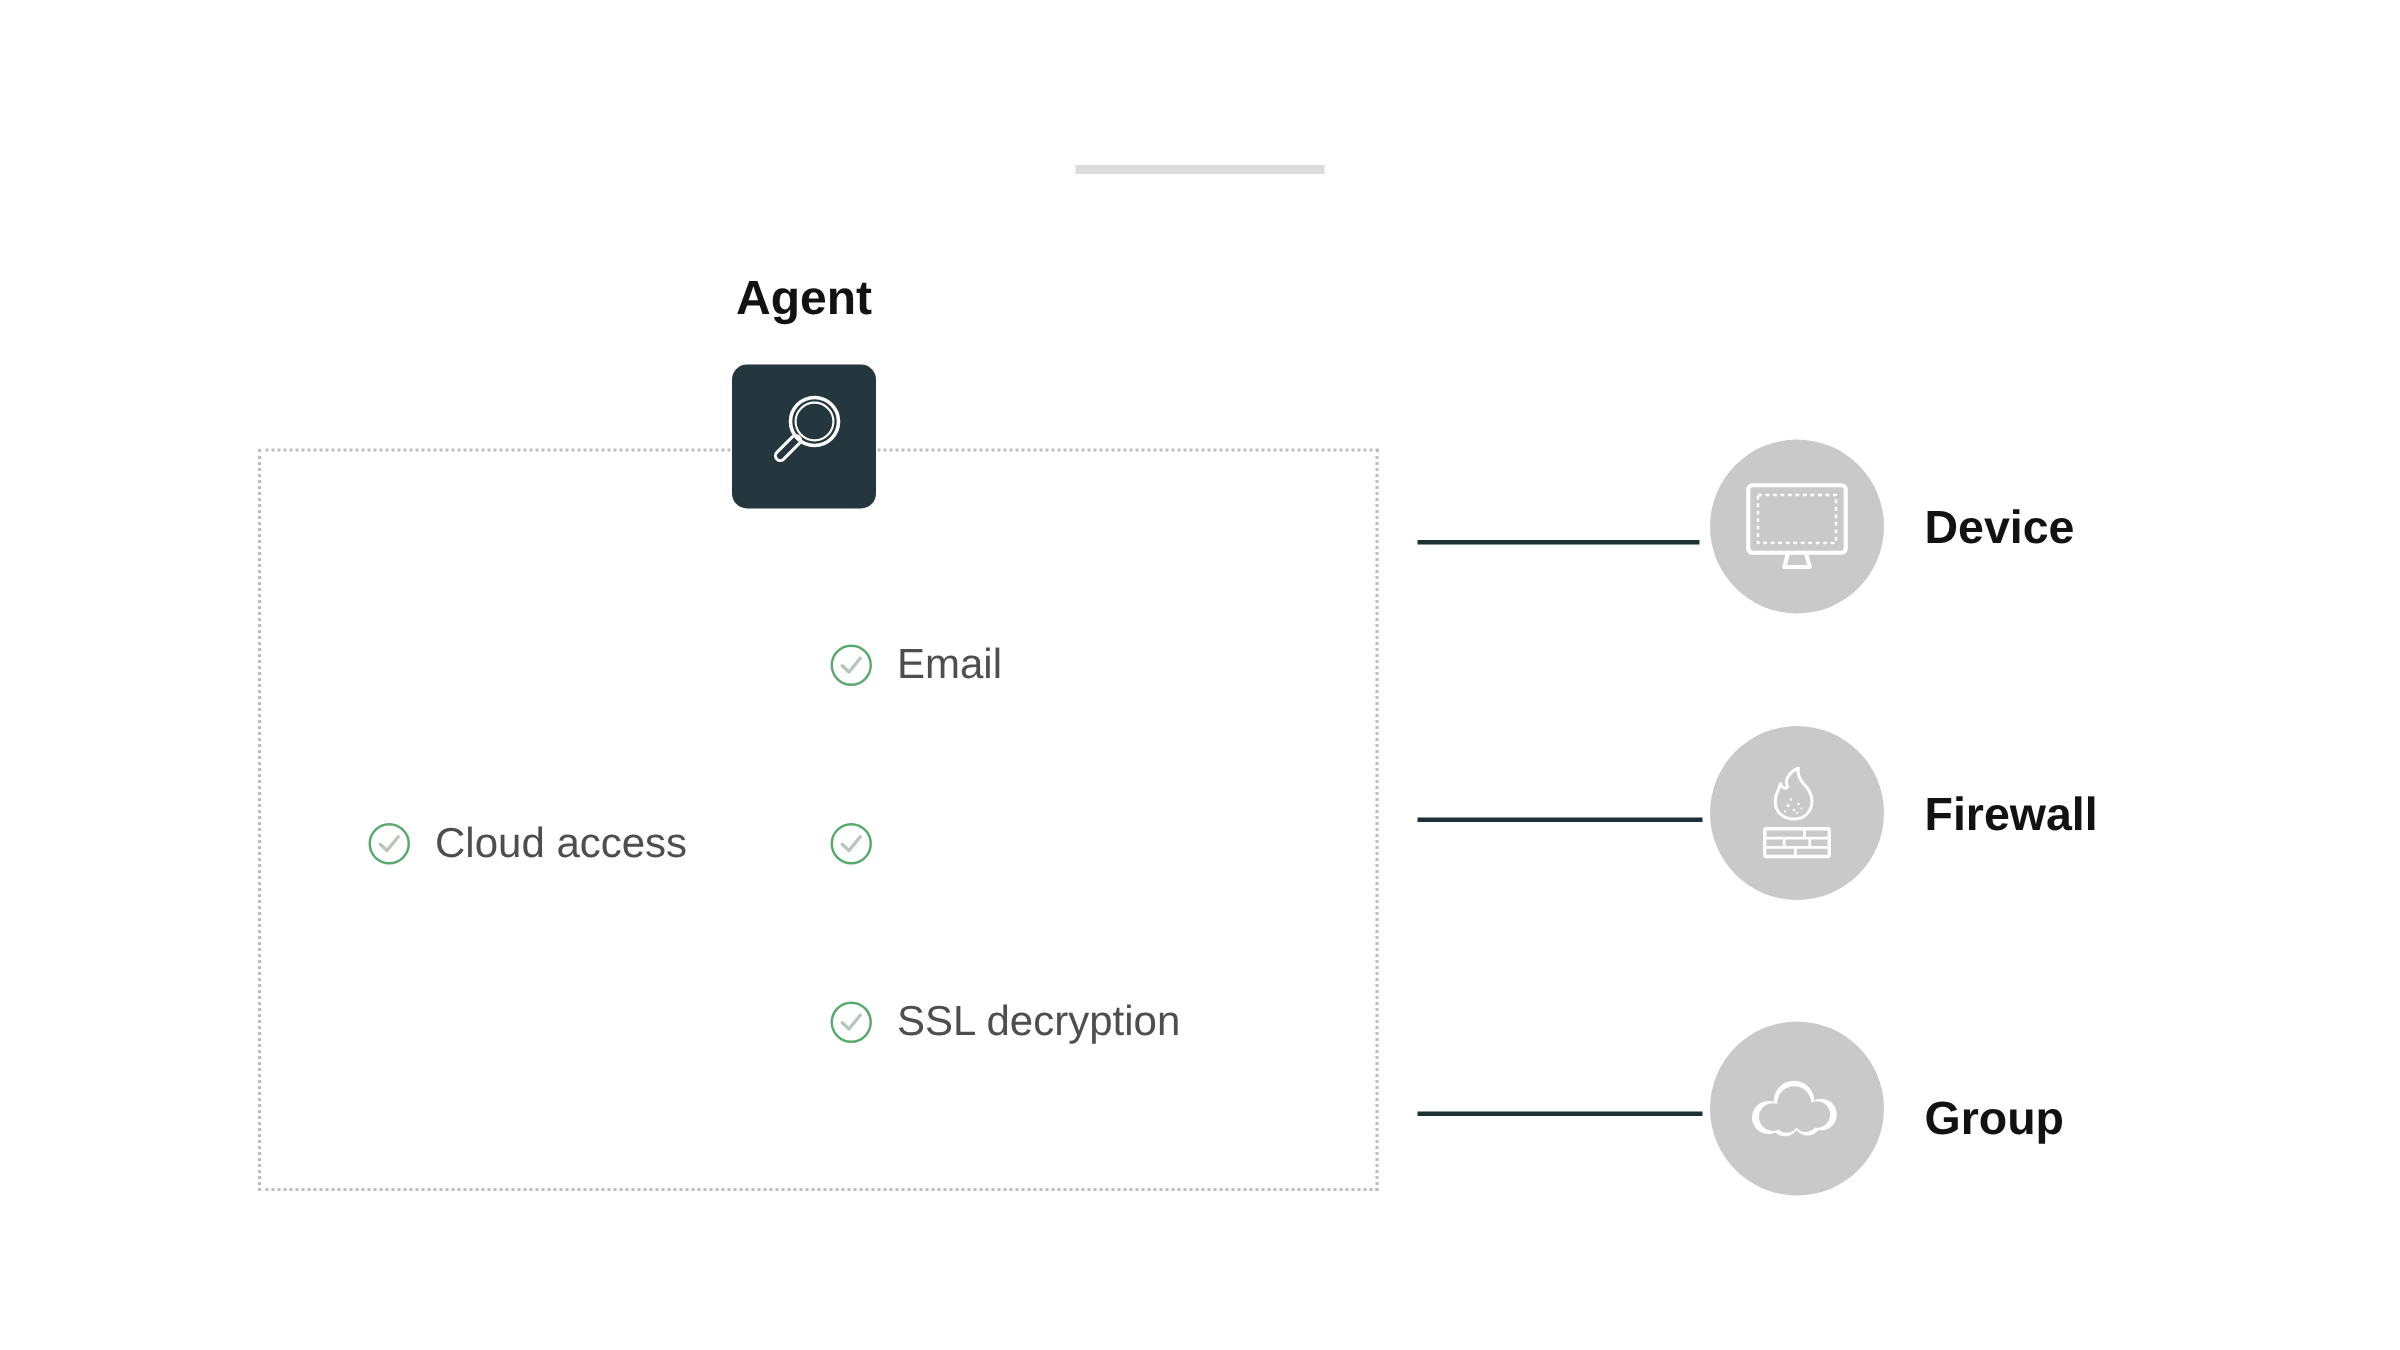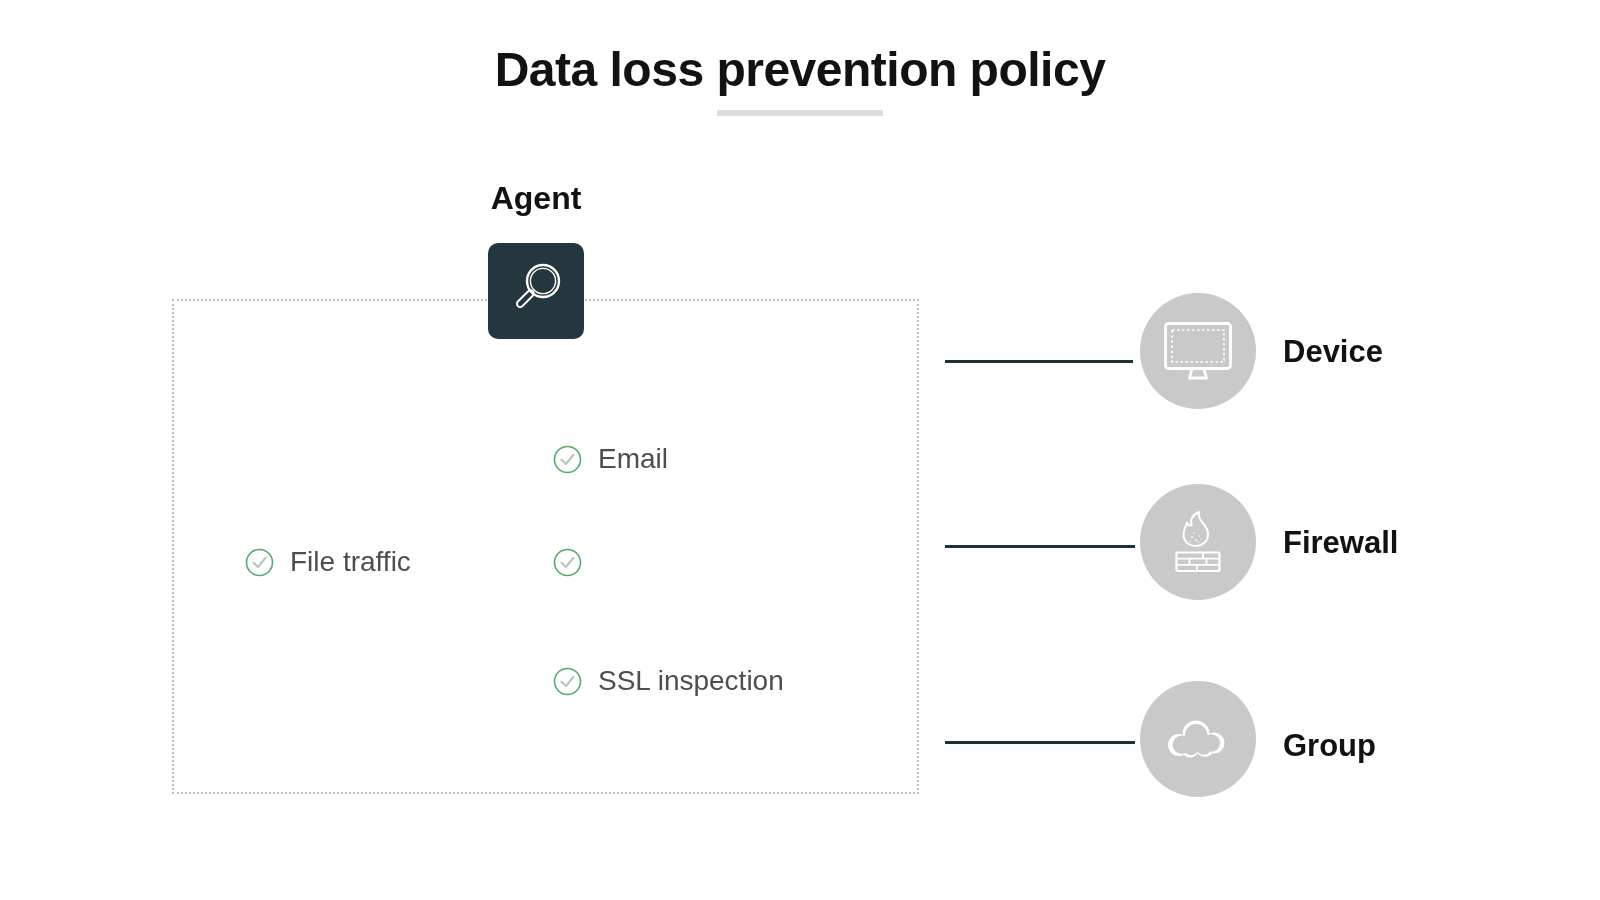--- a/index.html
+++ b/index.html
@@ -67,60 +67,59 @@
   .icon-stroke{stroke:#ffffff;fill:none;}
   .cloud-outer{fill:#ffffff;}
   .cloud-inner{fill:var(--circle_gray,#c9c9c9);}
   .speck{fill:#ffffff;}
 </style>
 </head>
 <body>
 
 <div id="canvas">
 
-  <h1 class="abs page-title" style="margin:0;">Data loss prevention policy</h1>
   <div class="abs title-underline"></div>
 
   <div class="abs agent-label">Agent</div>
   <div class="abs agent-box">
     <svg width="96" height="96" viewBox="0 0 96 96" aria-hidden="true">
       <circle class="icon-stroke" cx="55" cy="38" r="16" stroke-width="2.4"></circle>
       <circle class="icon-stroke" cx="55" cy="38" r="12.6" stroke-width="1.4"></circle>
       <rect class="icon-stroke" x="-3.2" y="14.5" width="6.4" height="21" rx="3.2" stroke-width="2" transform="translate(55 38) rotate(45)"></rect>
     </svg>
   </div>
 
   <div class="abs policy-box"></div>
 
-  <div class="abs check-item" style="left:553px;top:426px;margin-top:16px;">
+  <div class="abs check-item" style="left:553px;top:426px;">
     <svg width="29" height="29" viewBox="0 0 29 29" aria-hidden="true">
       <circle class="check-ring" cx="14.5" cy="14.5" r="13"></circle>
         <path class="check-mark" d="M8.5 14.8 L13 19 L20.5 9.8"></path>
     </svg>
     <span class="check-label">Email</span>
   </div>
   <div class="abs check-item" style="left:245px;top:545px;">
     <svg width="29" height="29" viewBox="0 0 29 29" aria-hidden="true">
       <circle class="check-ring" cx="14.5" cy="14.5" r="13"></circle>
         <path class="check-mark" d="M8.5 14.8 L13 19 L20.5 9.8"></path>
     </svg>
-    <span class="check-label">File traffic</span>
+    <span class="check-label">Cloud access</span>
   </div>
   <div class="abs check-item" style="left:553px;top:545px;">
     <svg width="29" height="29" viewBox="0 0 29 29" aria-hidden="true">
       <circle class="check-ring" cx="14.5" cy="14.5" r="13"></circle>
         <path class="check-mark" d="M8.5 14.8 L13 19 L20.5 9.8"></path>
     </svg>
   </div>
   <div class="abs check-item" style="left:553px;top:664px;">
     <svg width="29" height="29" viewBox="0 0 29 29" aria-hidden="true">
       <circle class="check-ring" cx="14.5" cy="14.5" r="13"></circle>
         <path class="check-mark" d="M8.5 14.8 L13 19 L20.5 9.8"></path>
     </svg>
-    <span class="check-label">SSL inspection</span>
+    <span class="check-label">SSL decryption</span>
   </div>
 
   <div class="abs connector" style="left:945px;top:360px;width:188px;"></div>
   <div class="abs connector" style="left:945px;top:545px;width:190px;"></div>
   <div class="abs connector" style="left:945px;top:741px;width:190px;"></div>
 
   <div class="abs target-circle" style="left:1140px;top:293px;">
     <svg width="68" height="58" viewBox="0 0 68 58" aria-hidden="true">
       <rect class="icon-stroke" x="1.5" y="1.5" width="65" height="45" rx="3" stroke-width="2.8"></rect>
       <rect class="icon-stroke" x="8" y="8" width="52" height="32" stroke-width="1.6" stroke-dasharray="2.5 2.5"></rect>

